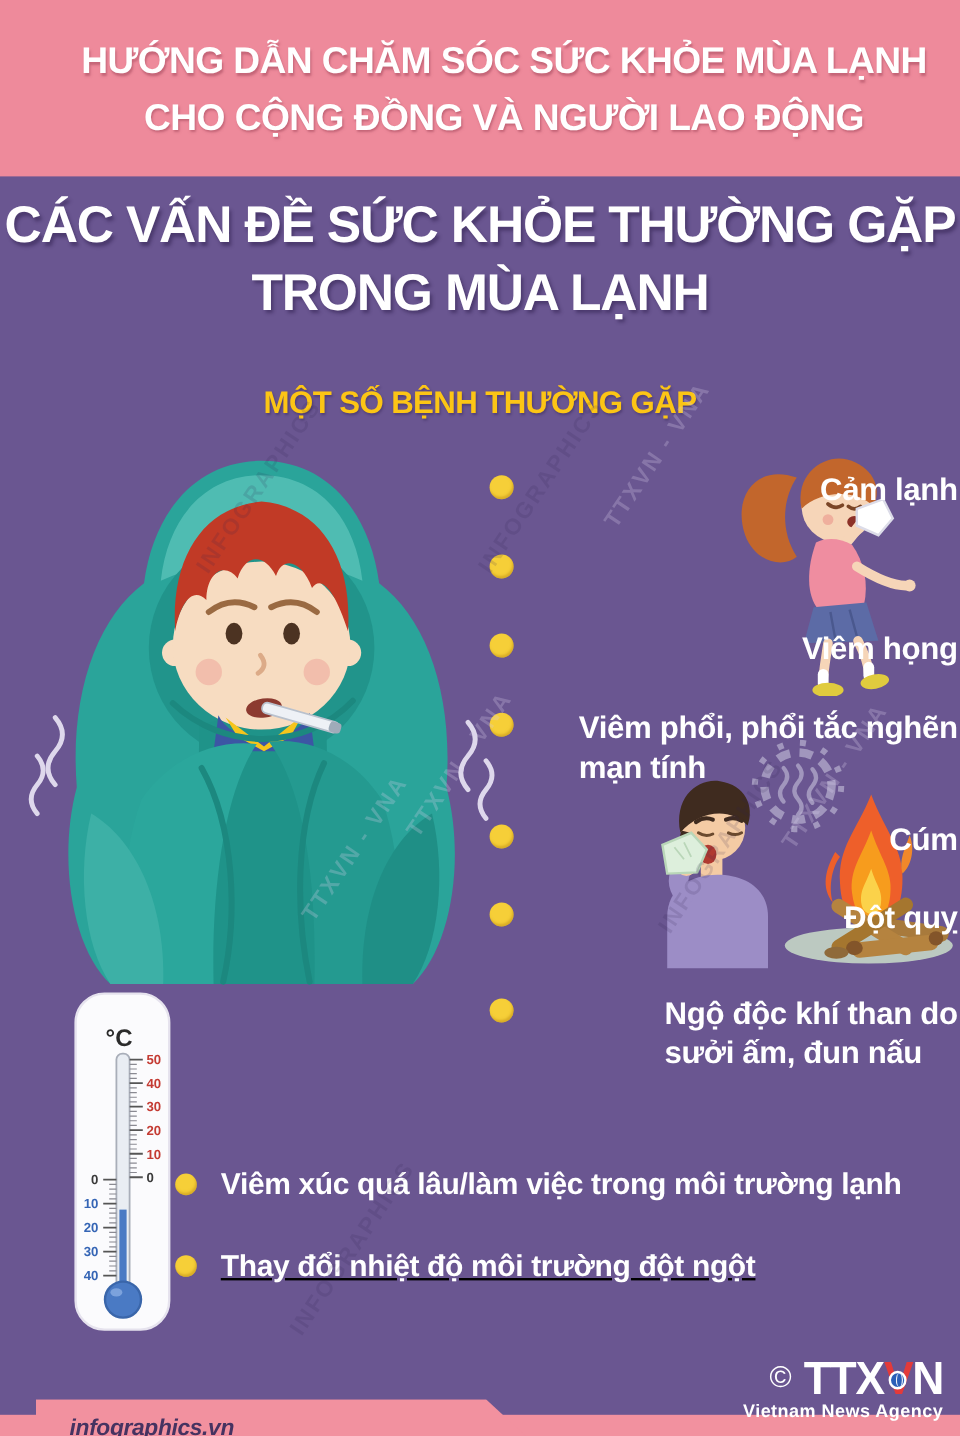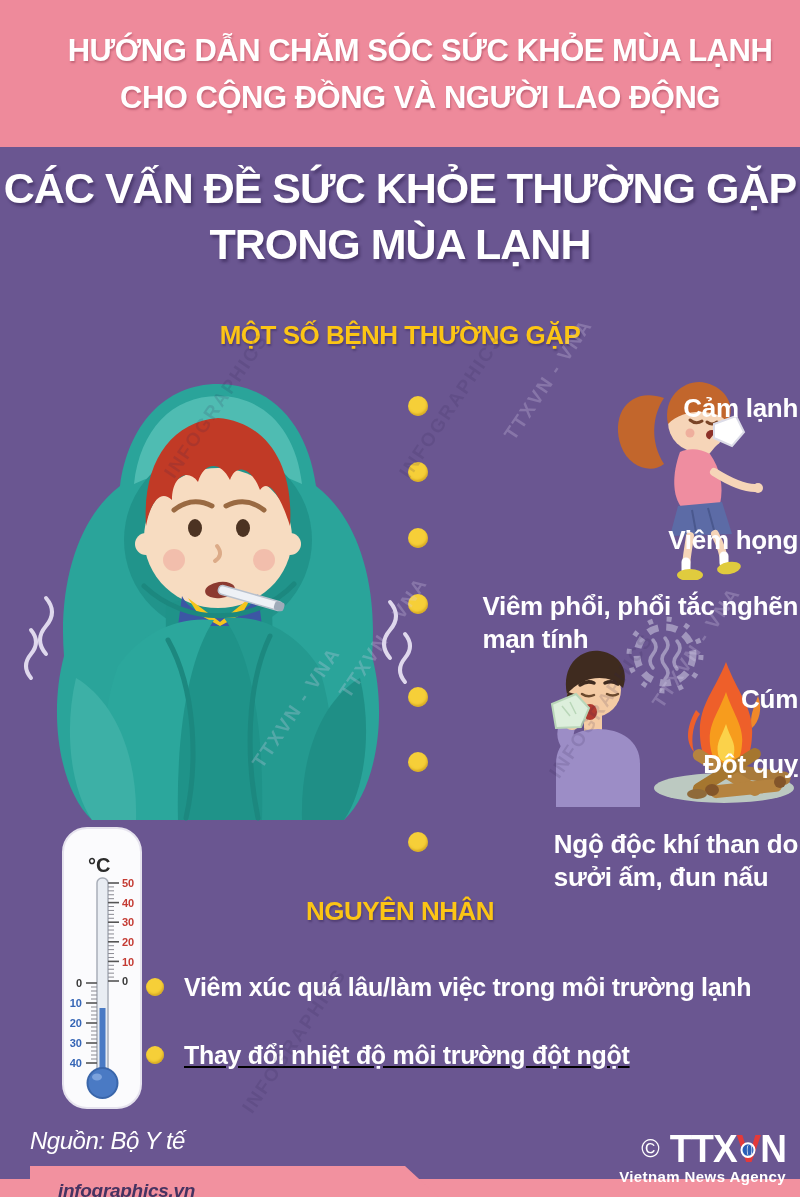--- a/index.html
+++ b/index.html
@@ -240,21 +240,20 @@
       <span class="dot"></span>
       <span class="label">Đột quỵ</span>
     </div>
     <div class="bullet-item d-item" style="top:828px;">
       <span class="dot"></span>
       <span class="label">Ngộ độc khí than do
 sưởi ấm, đun nấu</span>
     </div>
   </div>
 
-  <h2 class="section-heading" id="causes-heading">NGUYÊN NHÂN</h2>
 
   <svg class="illus" style="left:60px;top:826px;" width="84" height="284" viewBox="0 0 84 284">
     <rect x="3" y="2" width="78" height="280" rx="24" fill="#fbfbfd" stroke="#e6e3ee" stroke-width="2"></rect>
     <text x="28" y="46" font-size="20" font-weight="bold" fill="#2b2b2b">°C</text>
     <rect x="37" y="52" width="11" height="196" rx="5" fill="#e9edf3" stroke="#a9aeb9" stroke-width="1.5"></rect>
     <g id="t-right">
         <line x1="48" x2="59" y1="57" y2="57" stroke="#555" stroke-width="1.6"></line>
         <line x1="48" x2="54" y1="60.92" y2="60.92" stroke="#8a8a92" stroke-width="1"></line>
         <line x1="48" x2="54" y1="64.84" y2="64.84" stroke="#8a8a92" stroke-width="1"></line>
         <line x1="48" x2="54" y1="68.76" y2="68.76" stroke="#8a8a92" stroke-width="1"></line>
@@ -326,21 +325,20 @@
     <div class="bullet-item c-item" style="top:972px;">
       <span class="dot"></span>
       <span class="label">Viêm xúc quá lâu/làm việc trong môi trường lạnh</span>
     </div>
     <div class="bullet-item c-item" style="top:1040px;text-decoration:underline;">
       <span class="dot"></span>
       <span class="label">Thay đổi nhiệt độ môi trường đột ngột</span>
     </div>
   </div>
 
-  <div class="source">Nguồn: Bộ Y tế</div>
 
   <div class="footer-bar"></div>
   <div class="footer-brand">
     <span class="brand-label">infographics.vn</span>
   </div>
 
   <div class="agency">
     <div class="agency-row">
       <span class="copyright">©</span>
       <span class="logo-text"><span>TTX</span><span class="logo-v-wrap"><span>V</span><span class="globe"></span></span><span>N</span></span>

